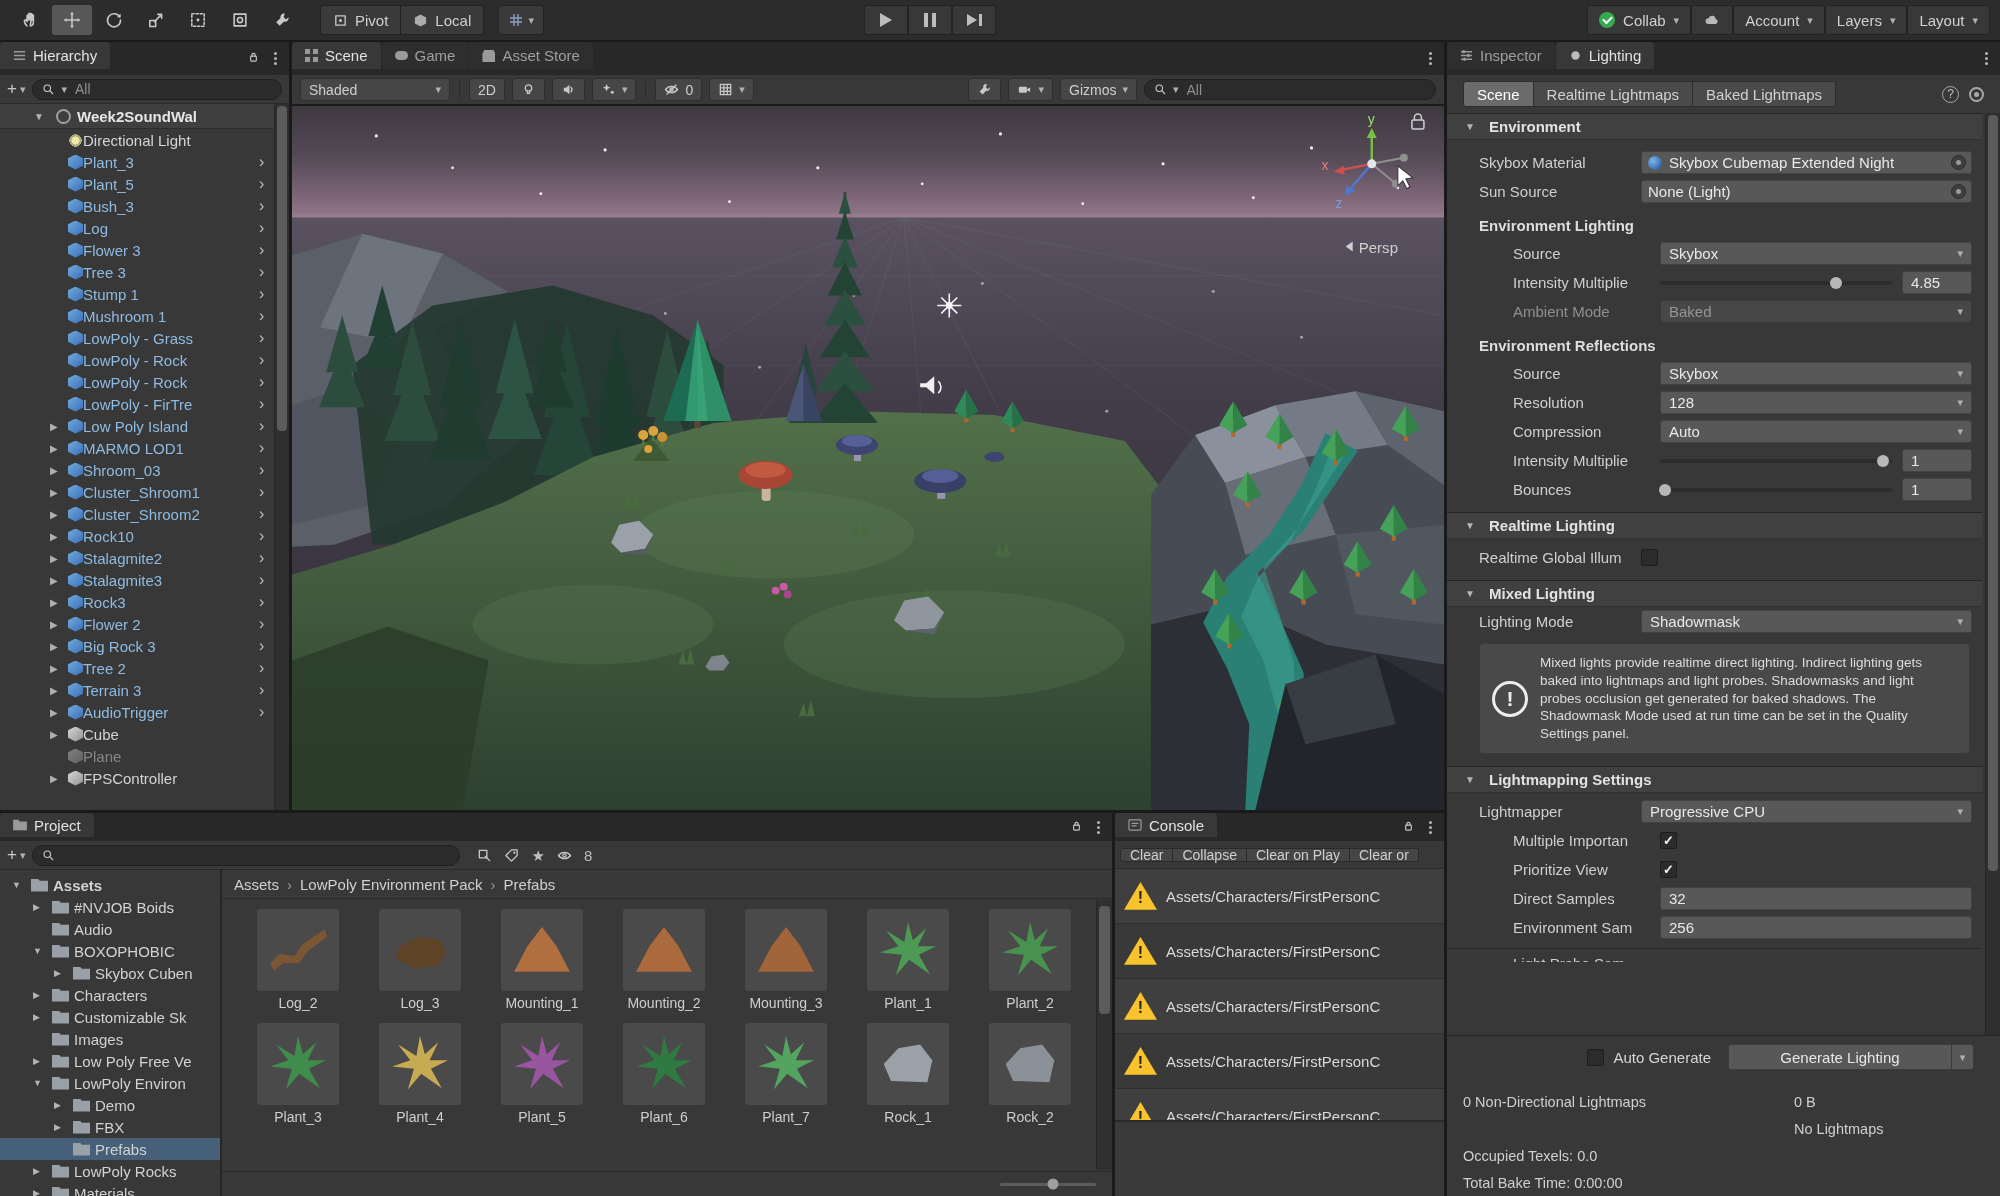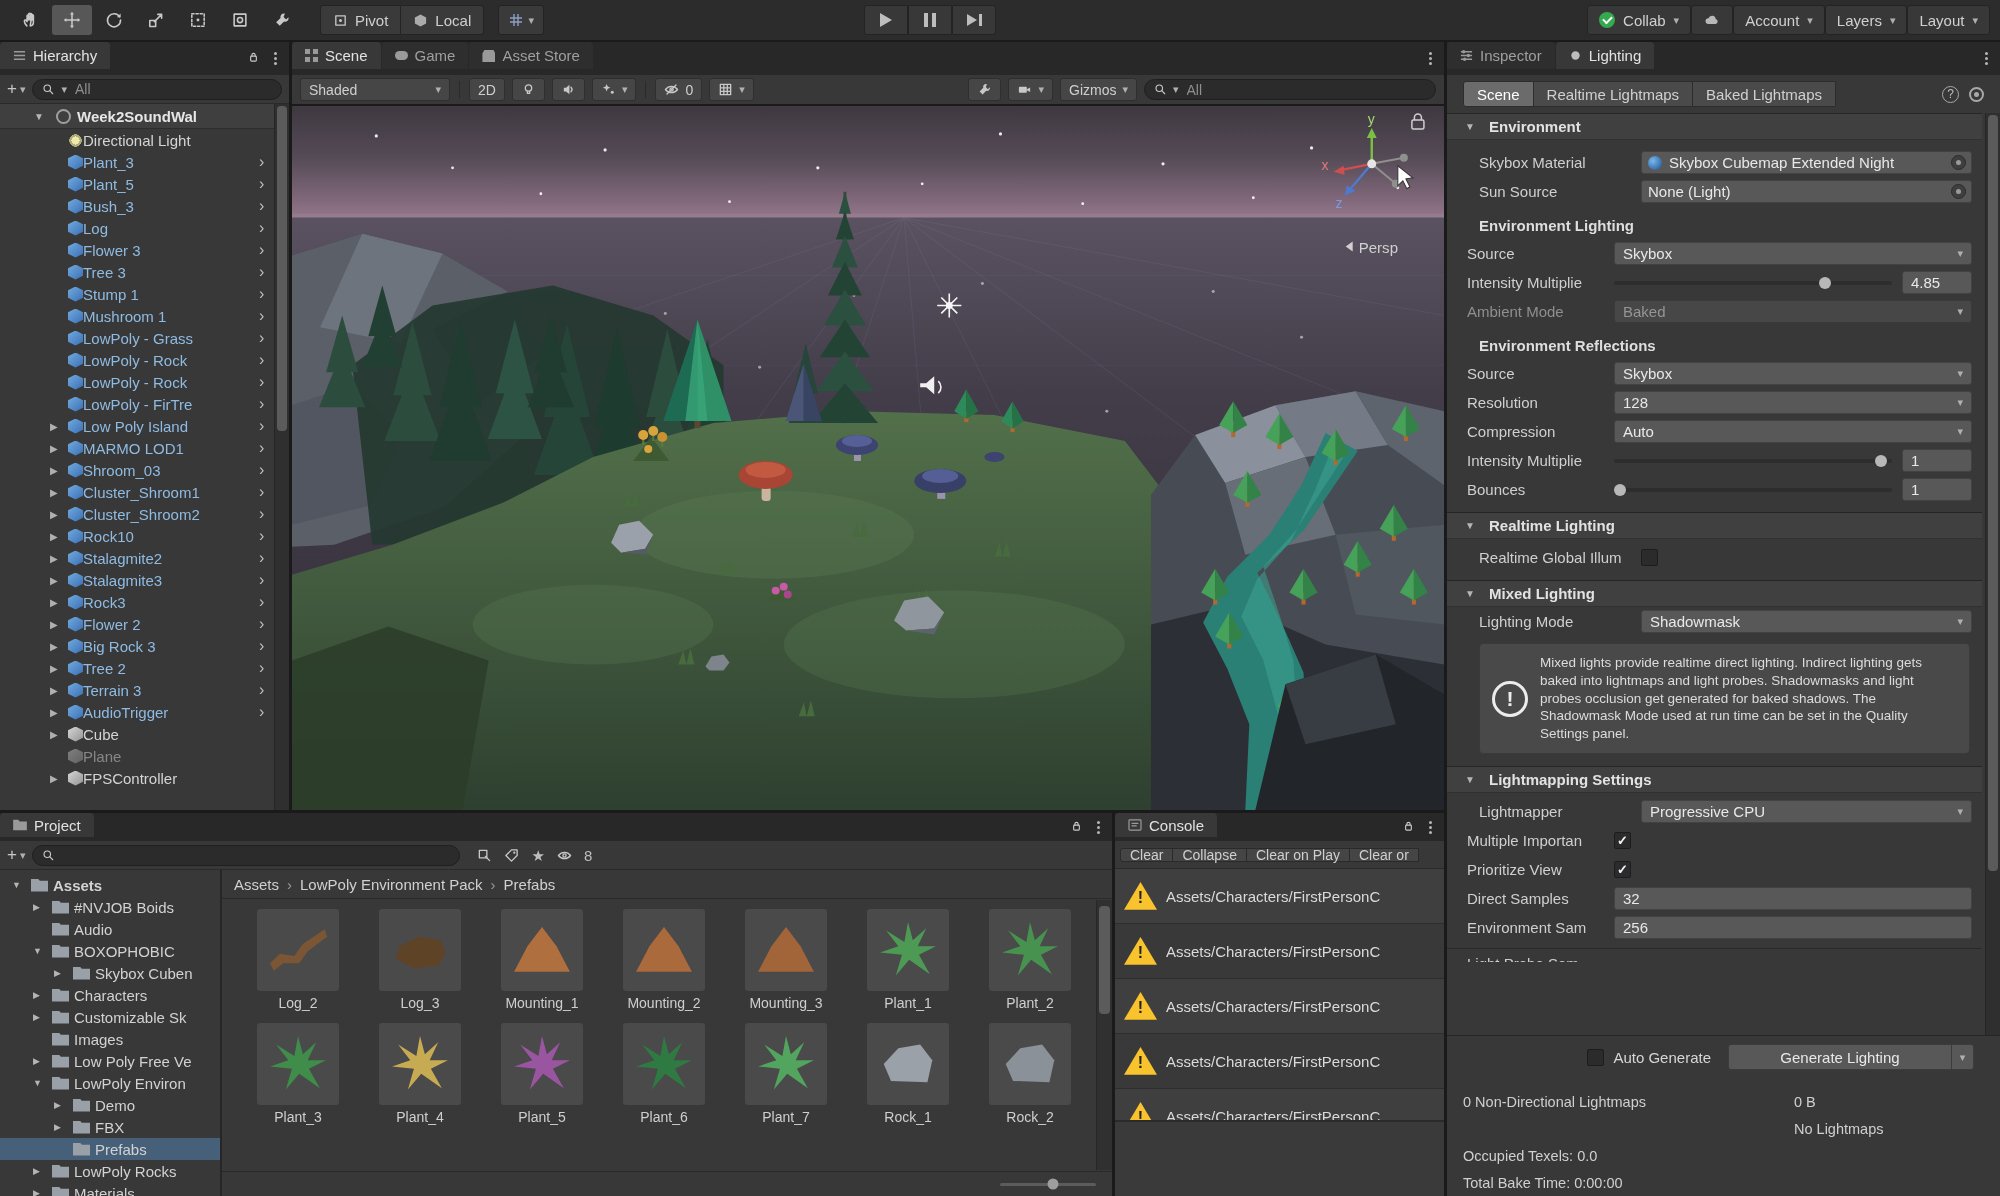--- a/index.html
+++ b/index.html
@@ -154,21 +154,21 @@
   .subtab-right{margin-left:auto;display:flex;align-items:center;gap:10px;color:#bdbdbd;font-size:14px}
   .help-ic{width:17px;height:17px;border:1px solid #a8a8a8;border-radius:50%;display:flex;align-items:center;justify-content:center;font-size:12px}
   .gear-ic{width:15px;height:15px;border:2px solid #a8a8a8;border-radius:50%;position:relative}
   .gear-ic::after{content:"";position:absolute;left:3px;top:3px;width:5px;height:5px;border-radius:50%;background:#a8a8a8}
 
   .insp-scroll{flex:1;overflow:hidden;position:relative}
   .insp-inner{padding-right:18px}
   .sec-h{height:27px;display:flex;align-items:center;gap:8px;padding:0 8px 0 18px;background:#404040;border-top:1px solid #262626;border-bottom:1px solid #313131;font-weight:bold;color:#e2e2e2}
   .subhead{height:27px;display:flex;align-items:center;padding-left:32px;font-weight:bold;color:#dedede;margin-top:6px}
   .irow{height:29px;display:flex;align-items:center;padding:0 10px 0 32px}
-  .irow.sub{padding-left:20px}
+  .irow.sub{padding-left:66px}
   .lbl{width:162px;flex:none;color:#cfcfcf;white-space:nowrap;overflow:hidden}
   .irow.sub .lbl{width:147px}
   .field{flex:1;height:23px;display:flex;align-items:center;border-radius:3px;min-width:0}
   .dropdown,.objfield,.numfield{background:#585858;border:1px solid #424242;color:#e8e8e8;font-size:15px}
   .dropdown{padding:0 8px;gap:6px}
   .dropdown .fval{flex:1;white-space:nowrap;overflow:hidden}
   .dropdown.dis{background:#474747;color:#959595;border-color:#3a3a3a}
   .objfield{padding:0 5px 0 6px;gap:7px}
   .objfield .fval{flex:1;white-space:nowrap;overflow:hidden}
   .numfield{padding:0 8px}

